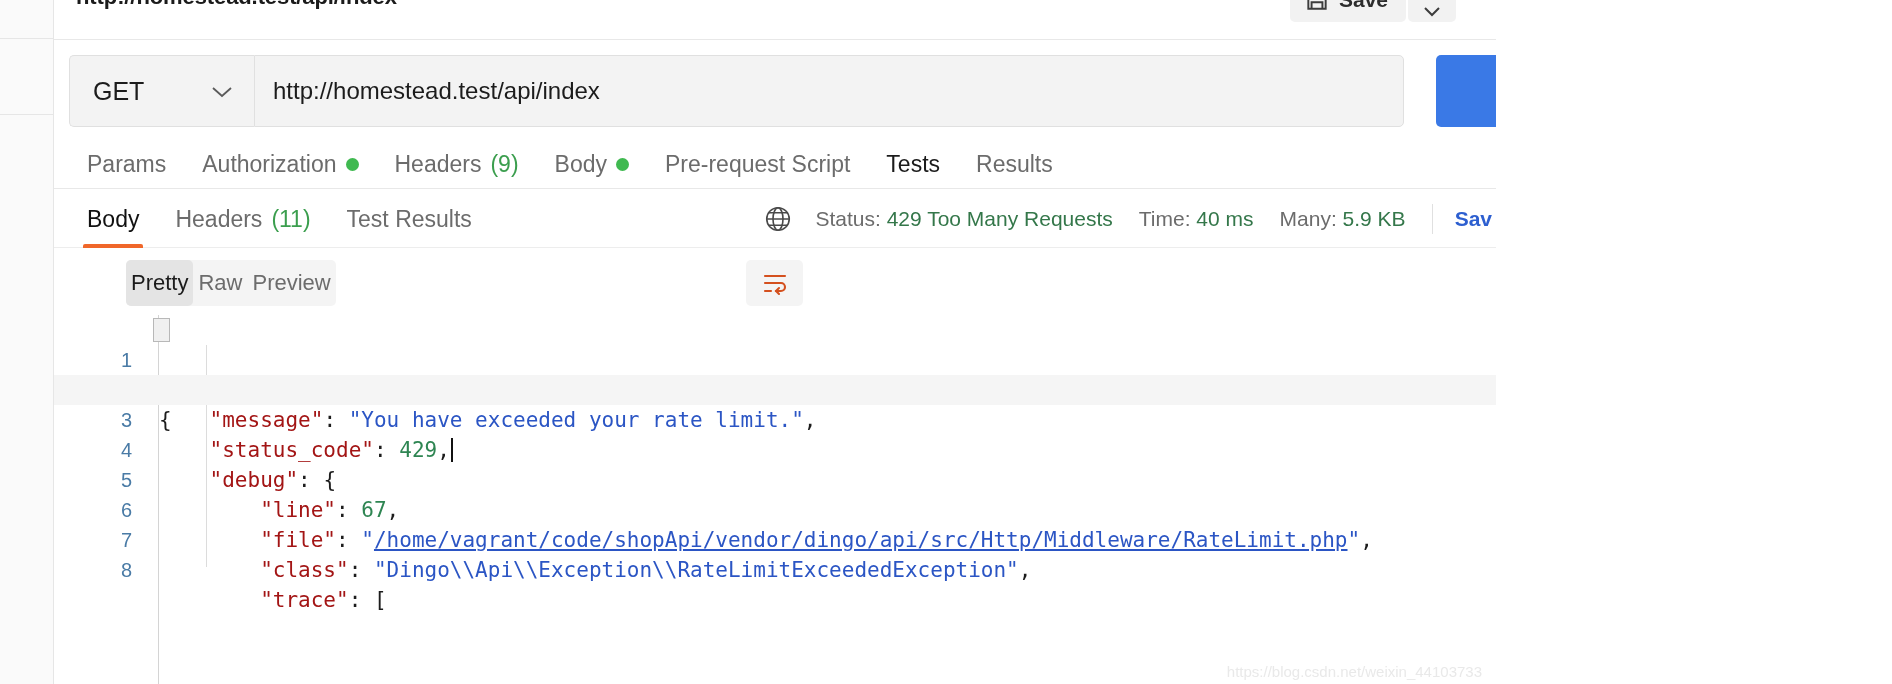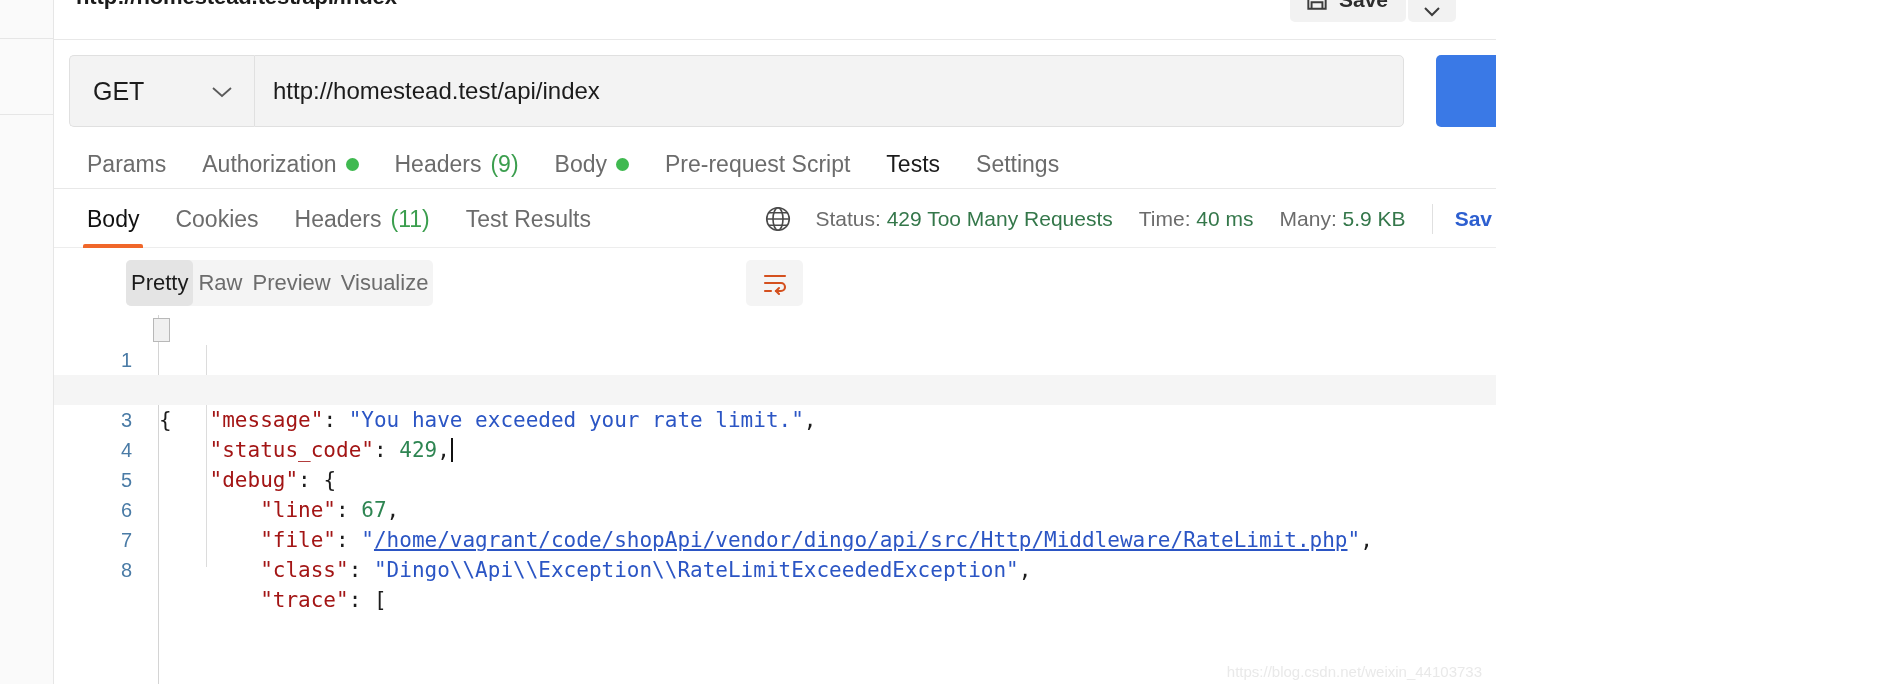--- a/index.html
+++ b/index.html
@@ -217,31 +217,28 @@
       <span>Body</span>
       <span class="dot"></span>
     </div>
     <div class="rtab">
       <span>Pre-request Script</span>
     </div>
     <div class="rtab active">
       <span>Tests</span>
     </div>
     <div class="rtab">
-      <span>Settings</span>
+      <span>Results</span>
     </div>
   </div>
 
   <div class="resprow">
     <div class="resptabs">
       <div class="ptab active">
         <span>Body</span>
-      </div>
-      <div class="ptab">
-        <span>Cookies</span>
       </div>
       <div class="ptab">
         <span>Headers</span>
         <span class="cnt" style="margin-left:9px;">(11)</span>
       </div>
       <div class="ptab">
         <span>Test Results</span>
       </div>
     </div>
 
@@ -266,23 +263,20 @@
     <div class="segwrap">
       <div class="seg active">
         <span>Pretty</span>
       </div>
       <div class="seg">
         <span>Raw</span>
       </div>
       <div class="seg">
         <span>Preview</span>
       </div>
-      <div class="seg">
-        <span>Visualize</span>
-      </div>
     </div>
     <div class="filterwrap">
       <svg width="28" height="26" viewBox="0 0 28 26" fill="none" stroke="#d4501e" stroke-width="2.1" stroke-linecap="round">
         <path d="M4 6h20"></path>
         <path d="M4 13h16a4 4 0 0 1 0 8h-5"></path>
         <path d="M18 18l-3 3 3 3"></path>
         <path d="M4 21h6"></path>
       </svg>
     </div>
   </div>

